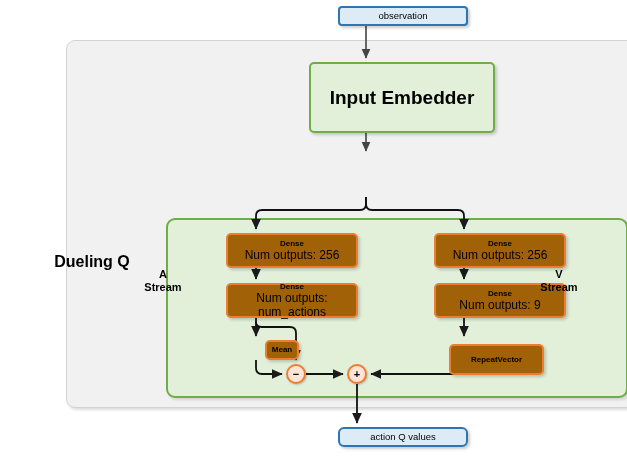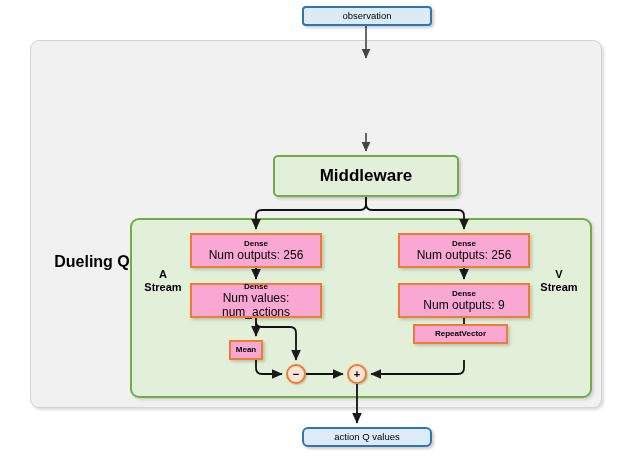--- a/index.html
+++ b/index.html
@@ -29,20 +29,21 @@
   }
   .node {
     position: absolute;
     box-sizing: border-box;
     display: flex;
     flex-direction: column;
     align-items: center;
     justify-content: center;
     text-align: center;
     line-height: 1.15;
+    margin-left: 36px;
   }
   
   .outer-box {
     left: 30px;
     top: 40px;
     width: 572px;
     height: 368px;
     background: #f1f1f1;
     border: 1px solid #d3d3d3;
     border-radius: 9px;
@@ -79,34 +80,34 @@
     border-radius: 5px;
     box-shadow: 2px 2px 3px rgba(0,0,0,0.18);
     font-weight: bold;
     color: #000;
   }
   .blk-embedder   { left: 273px; top: 62px;  width: 186px; height: 71px; font-size: 19px; }
   .blk-middleware { left: 273px; top: 155px; width: 186px; height: 42px; font-size: 17px; }
 
   
   .orange-box {
-    background: #f9a8d4;
+    background: #a16207;
     border: 2px solid #ed7d31;
-    border-radius: 0;
+    border-radius: 5px;
     box-shadow: 2px 2px 3px rgba(0,0,0,0.18);
     color: #000;
   }
   .ob-title { font-size: 8px; font-weight: bold; }
   .ob-sub   { font-size: 12px; font-weight: 400; margin-top: 1px; }
   .dense-a1 { left: 190px; top: 233px; width: 132px; height: 35px; }
   .dense-a2 { left: 190px; top: 283px; width: 132px; height: 35px; }
   .dense-v1 { left: 398px; top: 233px; width: 132px; height: 35px; }
   .dense-v2 { left: 398px; top: 283px; width: 132px; height: 35px; }
   .mean-box { left: 229px; top: 340px; width: 34px; height: 20px; align-items: center; }
-  .repeat-box { left: 413px; top: 324px; width: 95px; height: 20px; }
+  .repeat-box { left: 413px; top: 344px; width: 95px; height: 31px; }
   .small-label { font-size: 8px; font-weight: bold; }
 
   
   .op-circle {
     position: absolute;
     width: 20px;
     height: 20px;
     box-sizing: border-box;
     border-radius: 50%;
     background: #fce4d6;
@@ -180,33 +181,33 @@
   </svg>
 
   <div class="node io-box io-observation">
     <span>observation</span>
   </div>
 
   <div class="node io-box io-actionq">
     <span>action Q values</span>
   </div>
 
-
-  <div class="node green-block blk-middleware">
-    <span>Middleware</span>
-  </div>
+  <div class="node green-block blk-embedder">
+    <span>Input Embedder</span>
+  </div>
+
 
   <div class="node orange-box dense-a1">
     <span class="ob-title">Dense</span>
     <span class="ob-sub">Num outputs: 256</span>
   </div>
 
   <div class="node orange-box dense-a2">
     <span class="ob-title">Dense</span>
-    <span class="ob-sub">Num values: num_actions</span>
+    <span class="ob-sub">Num outputs: num_actions</span>
   </div>
 
   <div class="node orange-box mean-box">
     <span class="small-label">Mean</span>
   </div>
 
   <div class="node orange-box dense-v1">
     <span class="ob-title">Dense</span>
     <span class="ob-sub">Num outputs: 256</span>
   </div>

